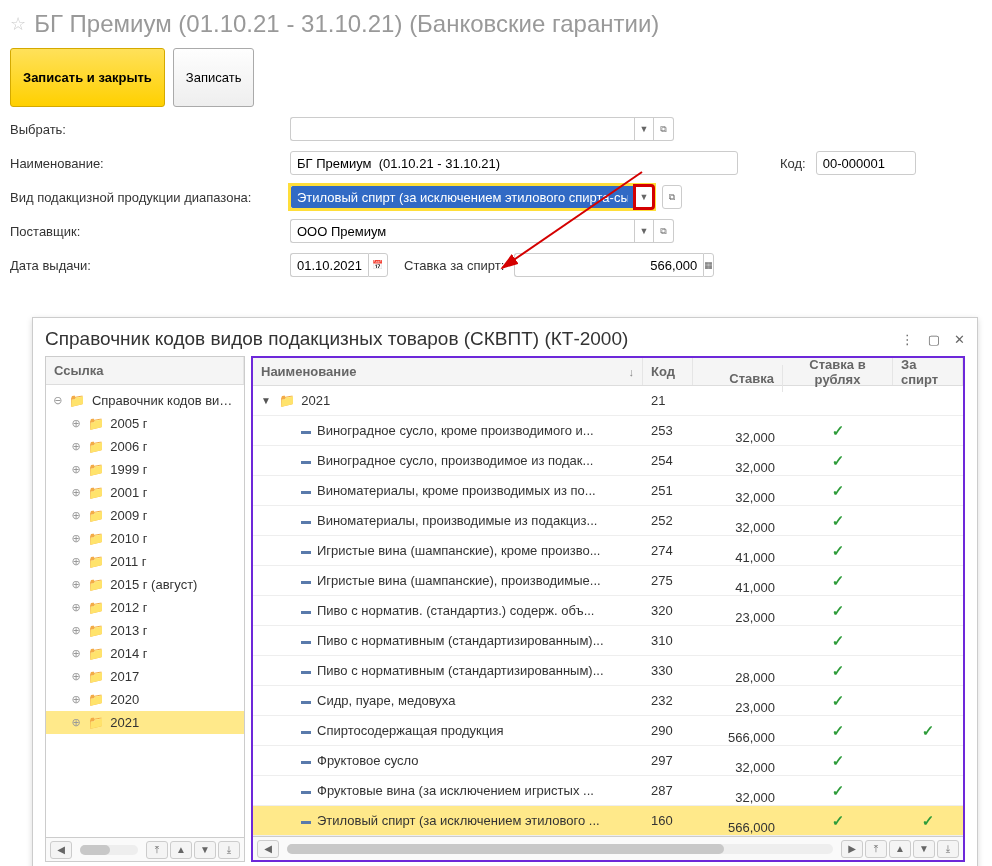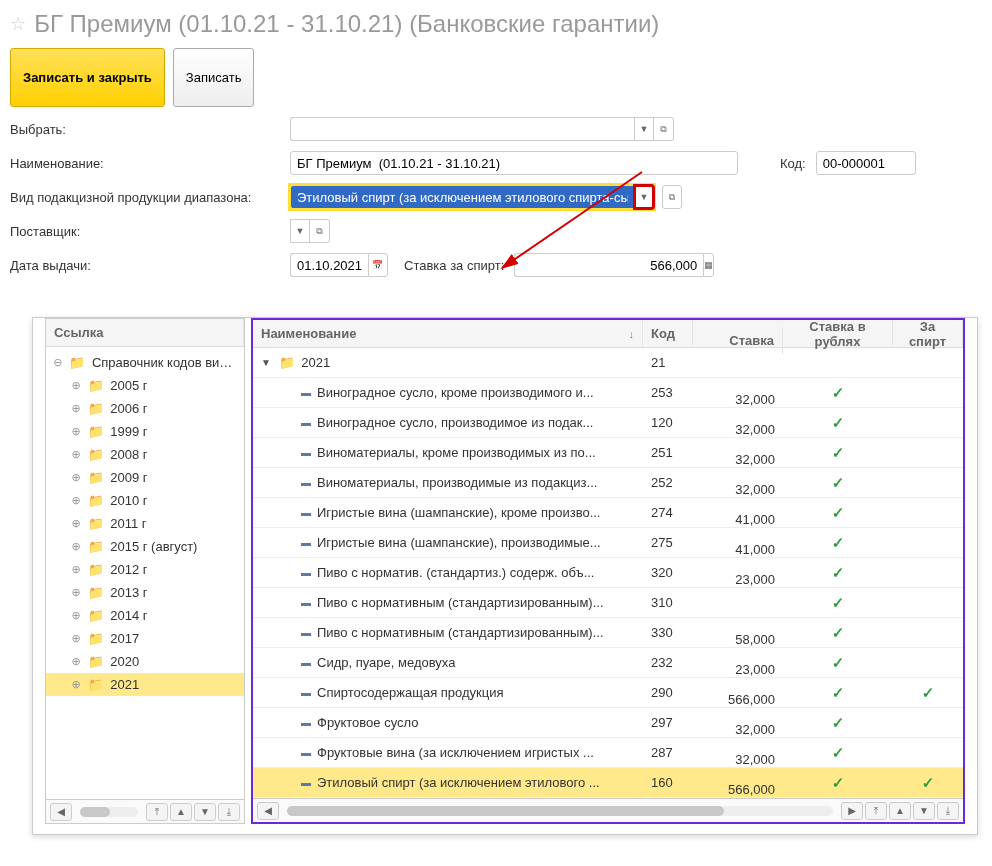--- a/index.html
+++ b/index.html
@@ -60,21 +60,21 @@
 
 .grid-body { flex: 1; overflow: auto; }
 .grid-row { display: flex; align-items: center; height: 30px; border-bottom: 1px solid #eee; }
 .grid-row.group .cell { font-weight: 400; }
 .grid-row.sel { background: #ffe98a; }
 .cell { padding: 0 8px; overflow: hidden; text-overflow: ellipsis; white-space: nowrap; display: flex; align-items: center; gap: 6px; }
 .c-name { flex: 1; }
 .c-code { width: 50px; }
 .c-rate { width: 90px; text-align: left; justify-content: flex-end; margin-top: 13px; }
 .c-rubles { width: 110px; text-align: center; justify-content: center; }
-.c-spirit { width: 70px; text-align: center; justify-content: center; }
+.c-spirit { width: 70px; justify-content: center; }
 .sort-ind { color: #888; font-size: 11px; margin-left: auto; }
 .item-icon { color: #597aab; font-size: 10px; }
 .tri { color: #555; width: 12px; font-size: 10px; }
 .check { color: #2e9c3a; font-size: 15px; font-weight: 700; }
 
 .grid-footer { border-top: 1px solid #ccc; height: 24px; display: flex; align-items: center; padding: 0 4px; gap: 2px; background: #fafafa; }
 .scroll-track { flex: 1; height: 10px; background: #eee; border-radius: 5px; position: relative; margin: 0 6px; }
 .scroll-thumb { position: absolute; left: 0; top: 0; height: 10px; background: #c8c8c8; border-radius: 5px; }
 .nav-btn { width: 22px; height: 18px; border: 1px solid #ccc; border-radius: 3px; background: #f4f4f4; font-size: 10px; display: flex; align-items: center; justify-content: center; color: #666; cursor: pointer; }
 </style>
@@ -123,20 +123,21 @@
           </span>
       </div>
       <div class="combo-btn" style="border-radius:3px;margin-left:4px">⧉</div>
     </div>
   </div>
 
   <div class="form-row">
     <div class="form-label">Поставщик:</div>
     <div class="field-wrap">
       <div class="input-combo" style="width:384px">
+        <input class="input" style="flex: 1 1 0%;" value="ООО Премиум">
         <div class="combo-btn">▼</div>
         <div class="combo-btn">⧉</div>
       </div>
     </div>
   </div>
 
   <div class="form-row">
     <div class="form-label">Дата выдачи:</div>
     <div class="field-wrap">
       <div class="input-combo">
@@ -155,20 +156,28 @@
 <svg class="arrow-svg" style="left:492px;top:168px" width="160" height="110">
   <defs>
       <marker id="ah" markerWidth="10" markerHeight="10" refX="8" refY="3" orient="auto">
         <path d="M0,0 L0,6 L9,3 z" fill="#d40000"></path>
       </marker>
     </defs>
   <line x1="150" y1="4" x2="10" y2="100" stroke="#d40000" stroke-width="2" marker-end="url(#ah)"></line>
 </svg>
 
 <div class="dialog">
+  <div class="dialog-header">
+    <div class="dialog-title">Справочник кодов видов подакцизных товаров (СКВПТ) (КТ-2000)</div>
+    <div class="dialog-icons">
+      <span>⋮</span>
+      <span>▢</span>
+      <span>✕</span>
+    </div>
+  </div>
 
 
   <div class="splitter">
     <div class="left-pane">
       <div class="grid-head">
           <div class="col" style="flex:1">Ссылка</div>
         </div>
       <div class="tree">
         <div class="tree-item indent0">
           <span class="exp">⊖</span>
@@ -187,21 +196,21 @@
               <span class="tree-label">2006 г</span>
             </div>
             <div class="tree-item indent1">
               <span class="exp">⊕</span>
               <span class="folder">📁</span>
               <span class="tree-label">1999 г</span>
             </div>
             <div class="tree-item indent1">
               <span class="exp">⊕</span>
               <span class="folder">📁</span>
-              <span class="tree-label">2008 г</span>
+              <span class="tree-label">2001 г</span>
             </div>
             <div class="tree-item indent1">
               <span class="exp">⊕</span>
               <span class="folder">📁</span>
               <span class="tree-label">2009 г</span>
             </div>
             <div class="tree-item indent1">
               <span class="exp">⊕</span>
               <span class="folder">📁</span>
               <span class="tree-label">2010 г</span>
@@ -293,21 +302,21 @@
             <div class="cell c-rubles">
               <span class="check">✓</span>
             </div>
             <div class="cell c-spirit"></div>
           </div>
           <div class="grid-row">
             <div class="cell c-name" style="padding-left:48px">
               <span class="item-icon">▬</span>
               <span>Виноградное сусло, производимое из подак...</span>
             </div>
-            <div class="cell c-code">120</div>
+            <div class="cell c-code">254</div>
             <div class="cell c-rate">32,000</div>
             <div class="cell c-rubles">
               <span class="check">✓</span>
             </div>
             <div class="cell c-spirit"></div>
           </div>
           <div class="grid-row">
             <div class="cell c-name" style="padding-left:48px">
               <span class="item-icon">▬</span>
               <span>Виноматериалы, кроме производимых из по...</span>
@@ -378,21 +387,21 @@
               <span class="check">✓</span>
             </div>
             <div class="cell c-spirit"></div>
           </div>
           <div class="grid-row">
             <div class="cell c-name" style="padding-left:48px">
               <span class="item-icon">▬</span>
               <span>Пиво с нормативным (стандартизированным)...</span>
             </div>
             <div class="cell c-code">330</div>
-            <div class="cell c-rate">58,000</div>
+            <div class="cell c-rate">28,000</div>
             <div class="cell c-rubles">
               <span class="check">✓</span>
             </div>
             <div class="cell c-spirit"></div>
           </div>
           <div class="grid-row">
             <div class="cell c-name" style="padding-left:48px">
               <span class="item-icon">▬</span>
               <span>Сидр, пуаре, медовуха</span>
             </div>

